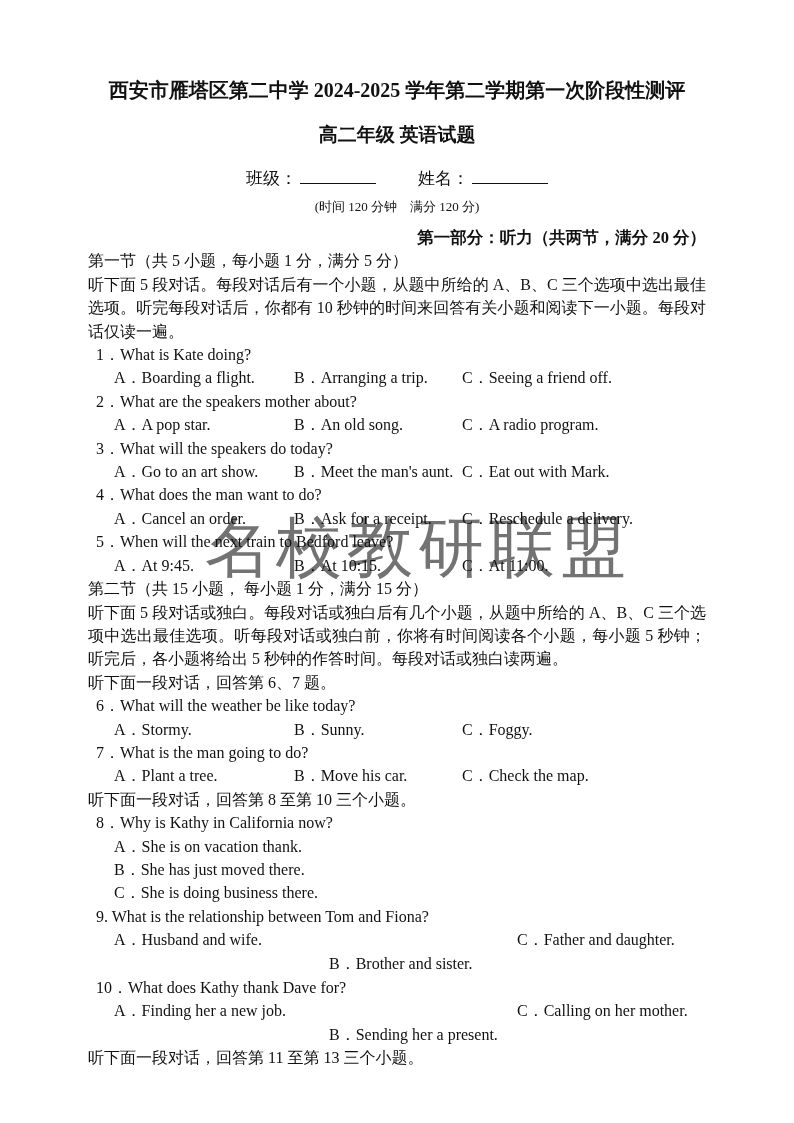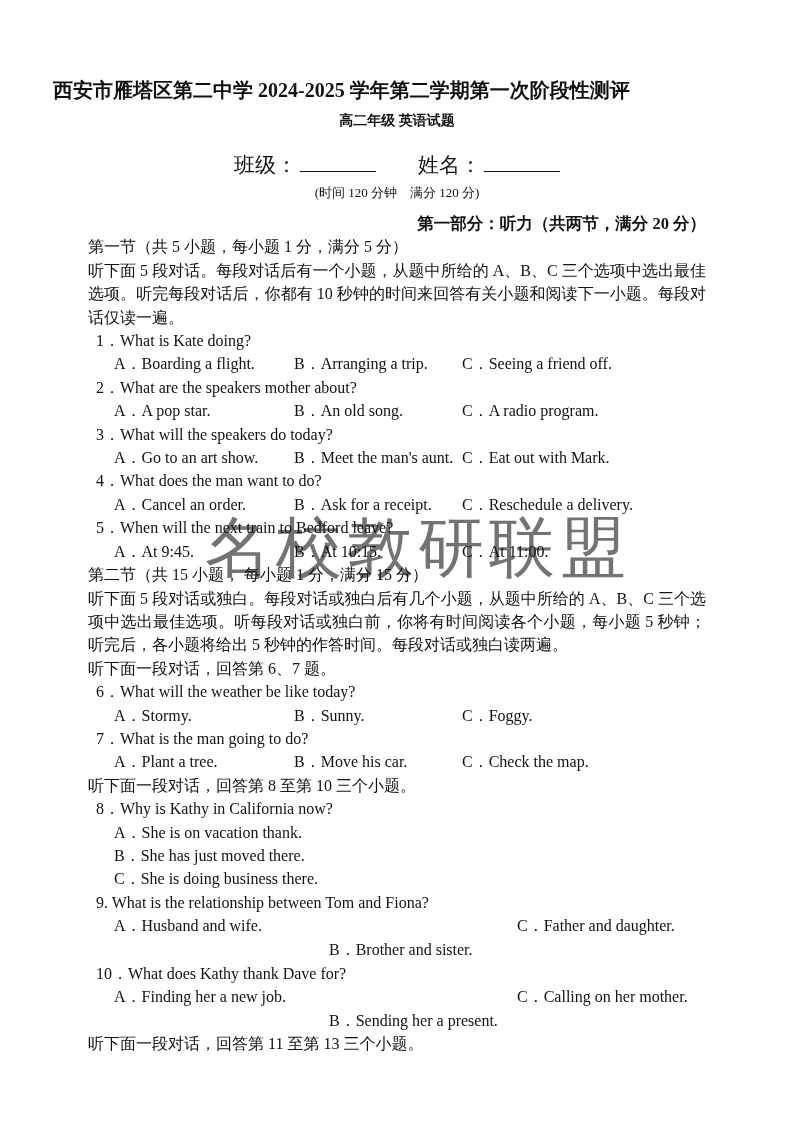--- a/index.html
+++ b/index.html
@@ -16,30 +16,30 @@
   .watermark {
     position:absolute; left:205px; top:503px;
     font-size:66px; letter-spacing:5px; color:#737373;
     white-space:nowrap; z-index:0; user-select:none;
     font-family:"Liberation Serif","DejaVu Serif",serif;
   }
   .content {
     position:absolute; left:88px; top:0; width:618px; z-index:1;
   }
   .doc-title {
-    margin:78px -35px 4px; 
+    margin:78px -35px 4px; text-align:center;
     font-size:20px; line-height:25px; font-weight:700; white-space:nowrap;
   }
   .doc-subtitle {
-    margin:6px 0 0; text-align:center;
-    font-size:14px; line-height:24px; font-weight:700;
+    margin:20px 0 0; text-align:center;
+    font-size:19px; line-height:24px; font-weight:700;
   }
   .fill-line {
     margin:20px 0 0; text-align:center;
-    font-size:21px; line-height:24px;
+    font-size:17px; line-height:24px;
   }
   .blank {
     display:inline-block; width:76px; height:15px;
     border-bottom:1.5px solid #111; margin-left:3px;
   }
   .gap { display:inline-block; width:42px; }
   .meta-line {
     margin:8px 0 0; text-align:center;
     font-size:13px; line-height:16px;
   }

